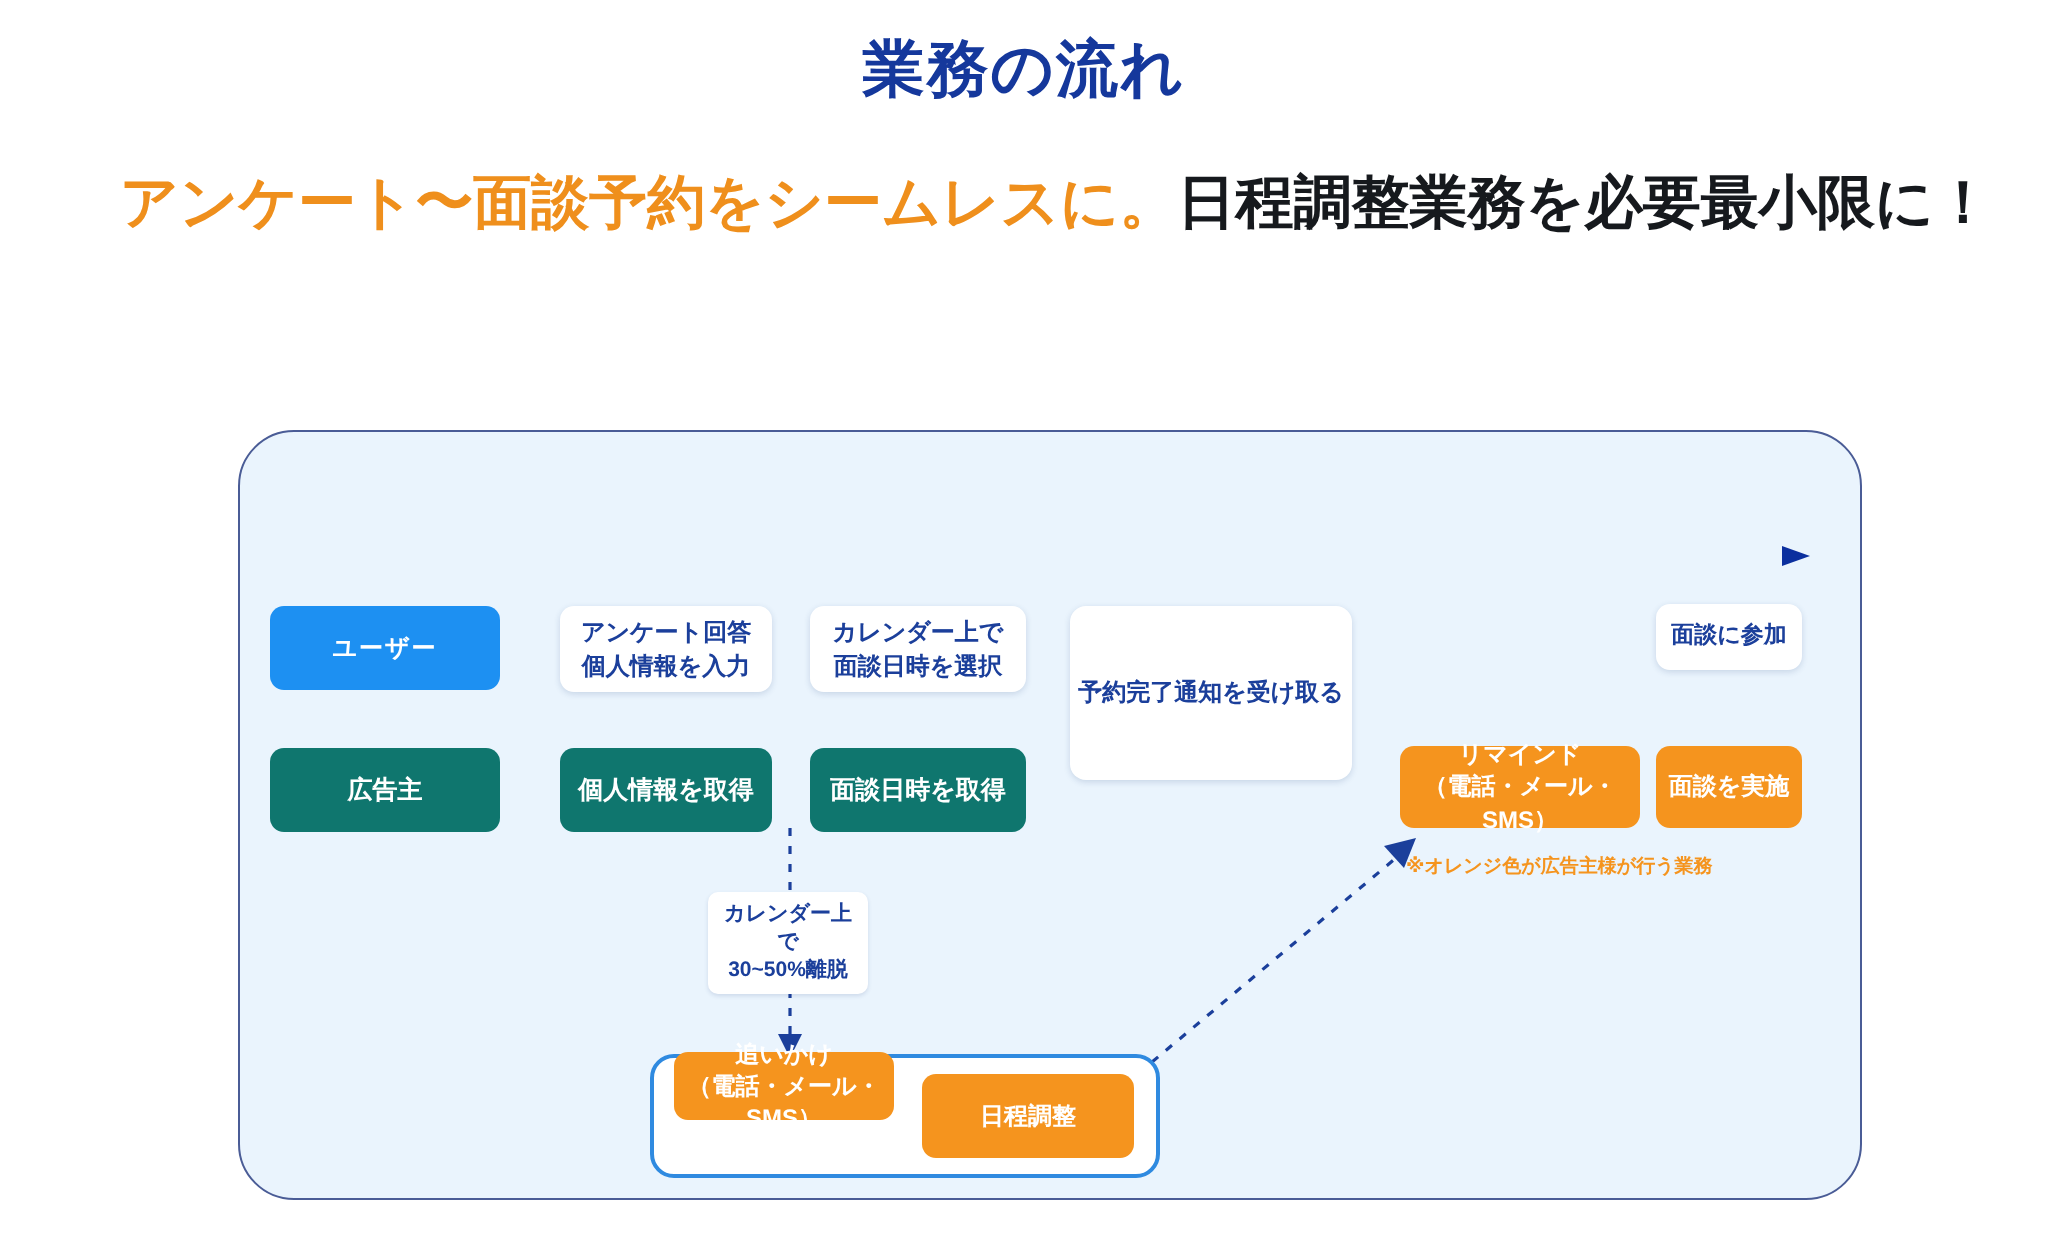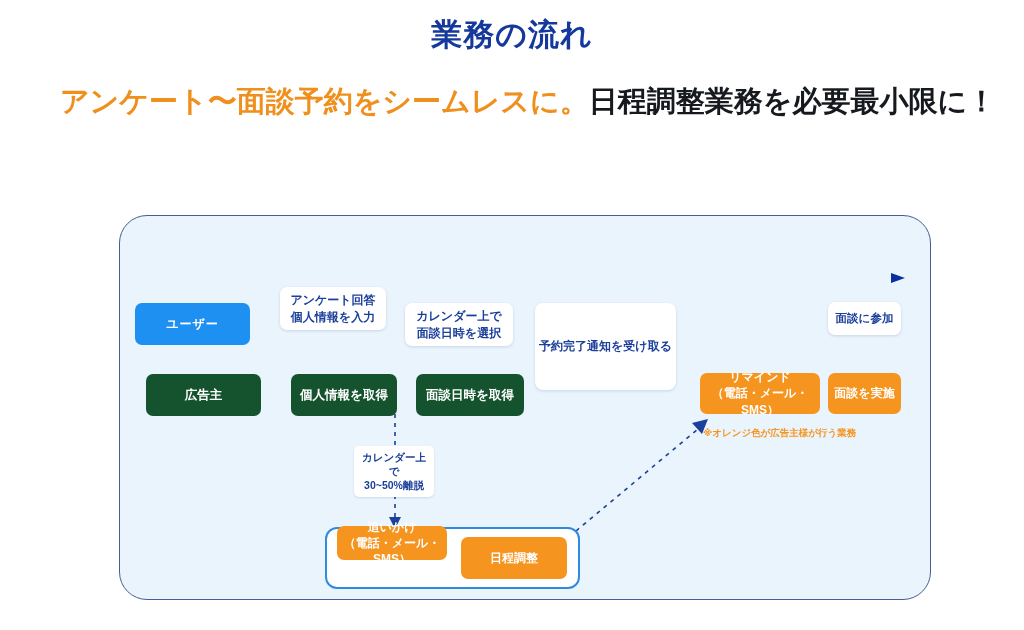--- a/index.html
+++ b/index.html
@@ -77,41 +77,40 @@
     line-height: 1.35;
     white-space: pre-line;
   }
   .node-blue {
     background: #1d90f2;
     color: #ffffff;
     font-size: 12px;
     letter-spacing: 1px;
   }
   .node-dark {
-    background: #14532d;
+    background: #0f766e;
     color: #ffffff;
     font-size: 12.5px;
-    margin-left: 11px;
   }
   .node-white {
     background: #ffffff;
     color: #1b3f9b;
     font-size: 12px;
     box-shadow: 0 1px 3px rgba(40,70,130,0.18);
   }
   .node-orange {
     background: #f5941e;
     color: #ffffff;
     font-size: 12px;
   }
 
   
   #n-user        { left: 135px; top: 303px; width: 115px; height: 42px; }
   #n-advertiser  { left: 135px; top: 374px; width: 115px; height: 42px; }
-  #n-survey      { left: 280px; top: 287px; width: 106px; height: 43px; }
+  #n-survey      { left: 280px; top: 303px; width: 106px; height: 43px; }
   #n-calendar    { left: 405px; top: 303px; width: 108px; height: 43px; }
   #n-getinfo     { left: 280px; top: 374px; width: 106px; height: 42px; }
   #n-getdate     { left: 405px; top: 374px; width: 108px; height: 42px; }
   #n-notify      { left: 535px; top: 303px; width: 141px; height: 87px;
                    border-radius: 8px; align-items: center; }
   #n-join        { left: 828px; top: 302px; width: 73px;  height: 33px; font-size: 11.5px; }
   #n-remind      { left: 700px; top: 373px; width: 120px; height: 41px; }
   #n-interview   { left: 828px; top: 373px; width: 73px;  height: 41px; }
 
   

